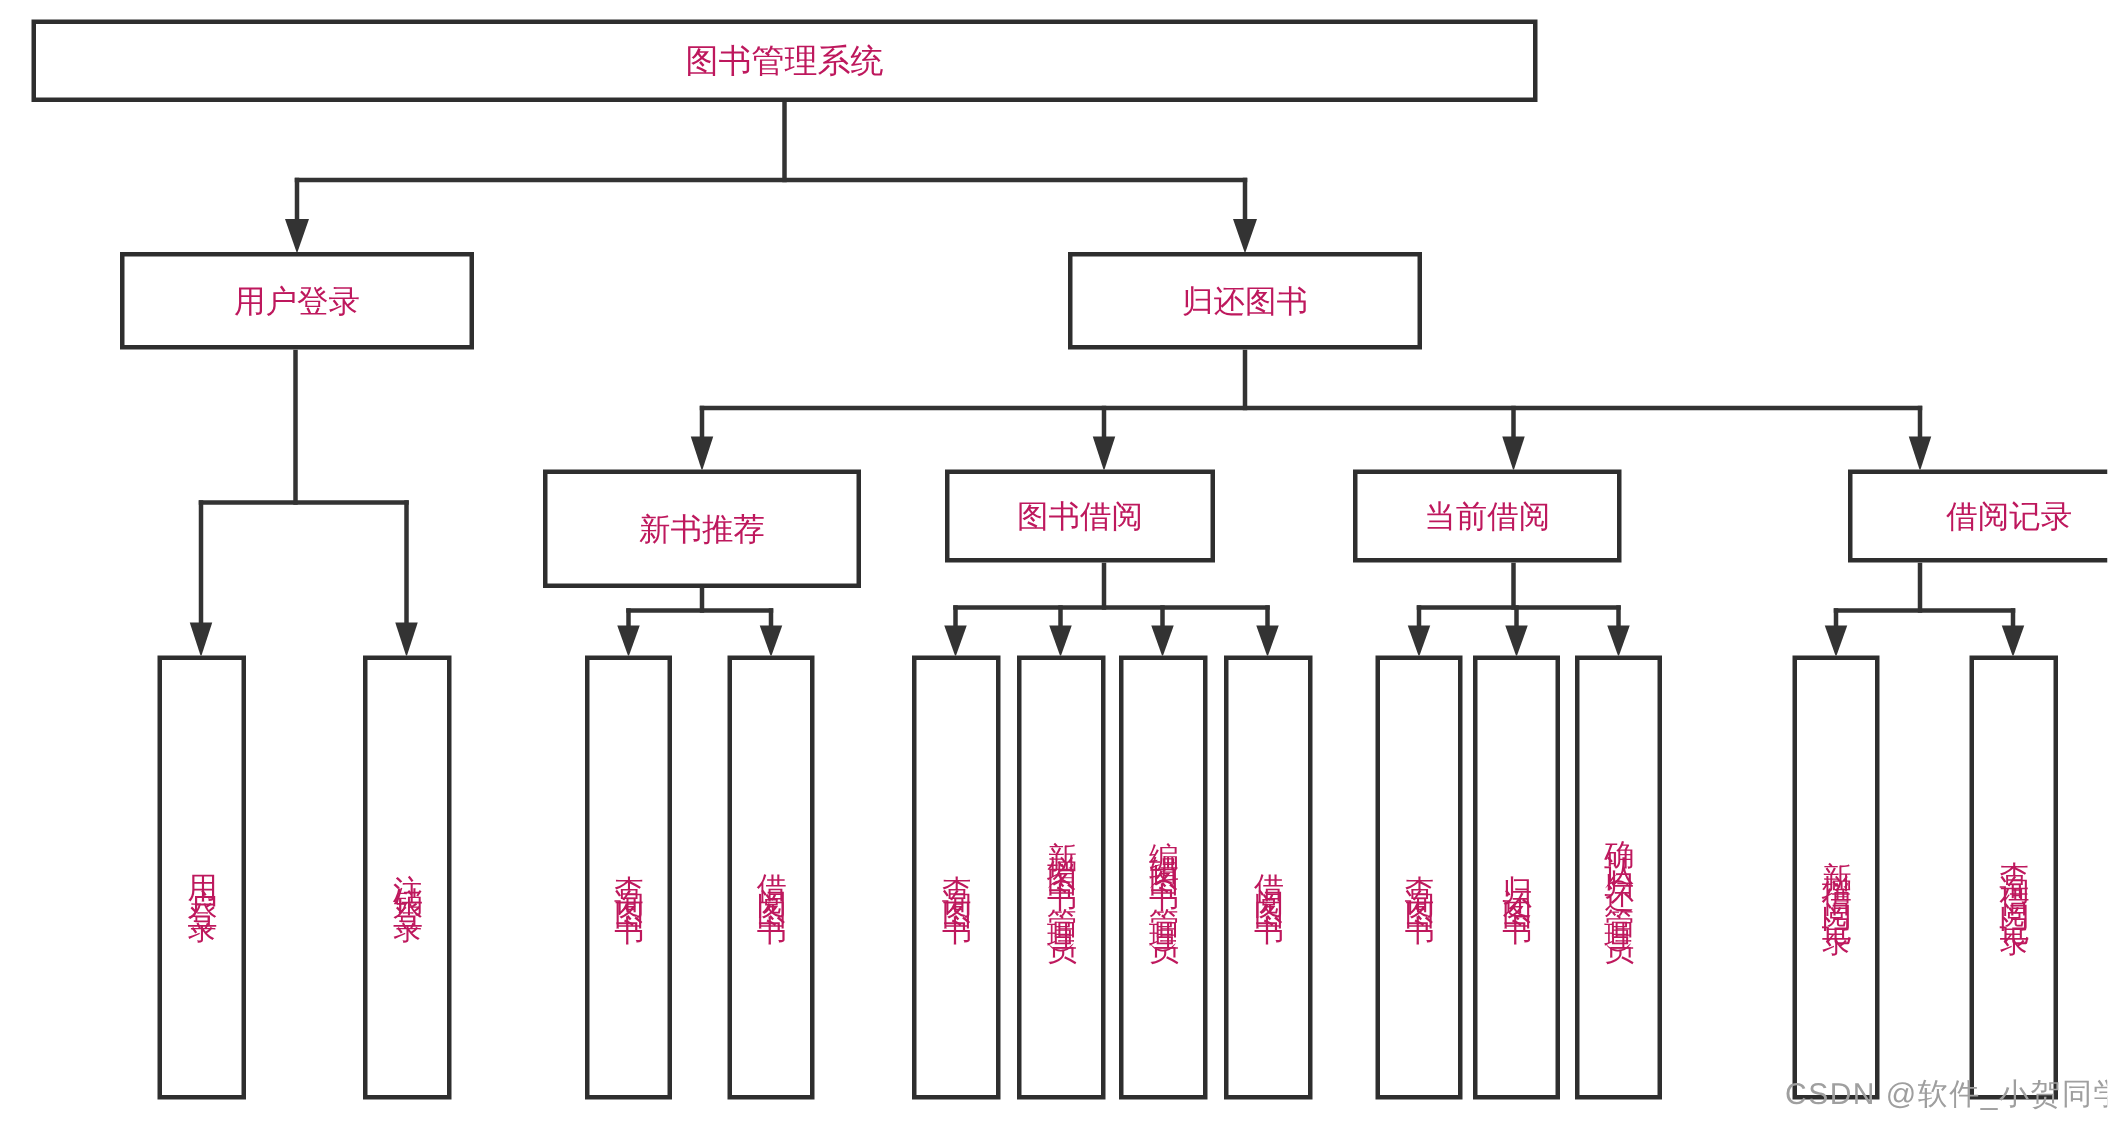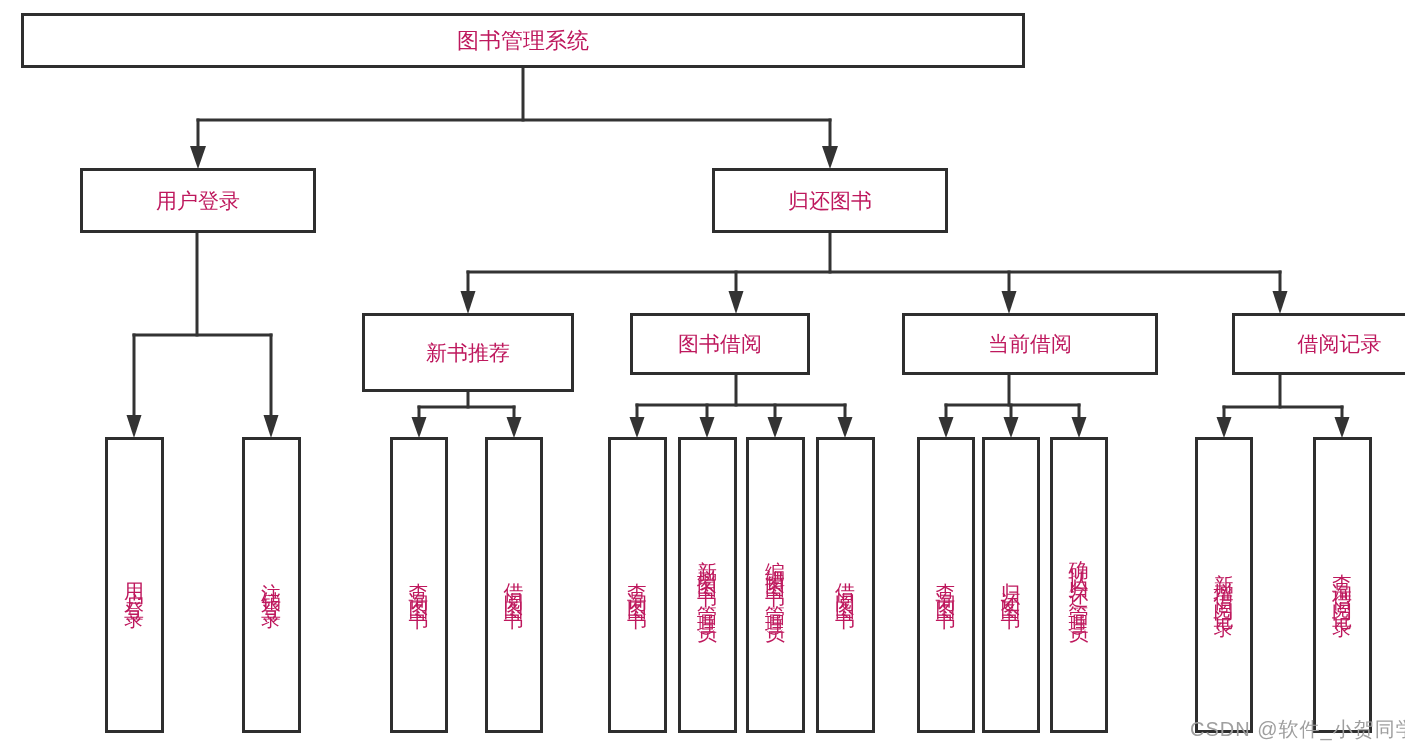--- a/index.html
+++ b/index.html
@@ -136,21 +136,21 @@
   <div class="node h-box" style="left:712px; top:168px; width:236px; height:65px;">
     <span>归还图书</span>
   </div>
 
   <div class="node h-box" style="left:362px; top:313px; width:212px; height:79px;">
     <span>新书推荐</span>
   </div>
   <div class="node h-box" style="left:630px; top:313px; width:180px; height:62px;">
     <span>图书借阅</span>
   </div>
-  <div class="node h-box" style="left:902px; top:313px; width:256px; height:62px;">
+  <div class="node h-box" style="left:902px; top:313px; width:179px; height:62px;">
     <span>当前借阅</span>
   </div>
   <div class="node h-box" style="left:1232px; top:313px; width:215px; height:62px;">
     <span>借阅记录</span>
   </div>
 
   <div class="node leaf" style="left:105px; top:437px; width:59px; height:296px;">
     <span>用户登录</span>
   </div>
   <div class="node leaf" style="left:242px; top:437px; width:59px; height:296px;">

